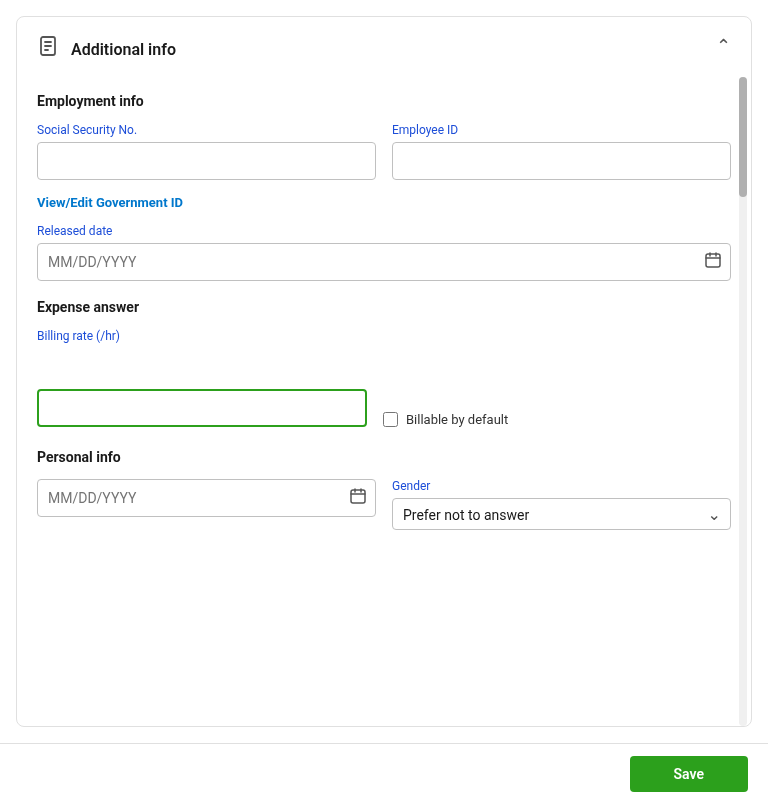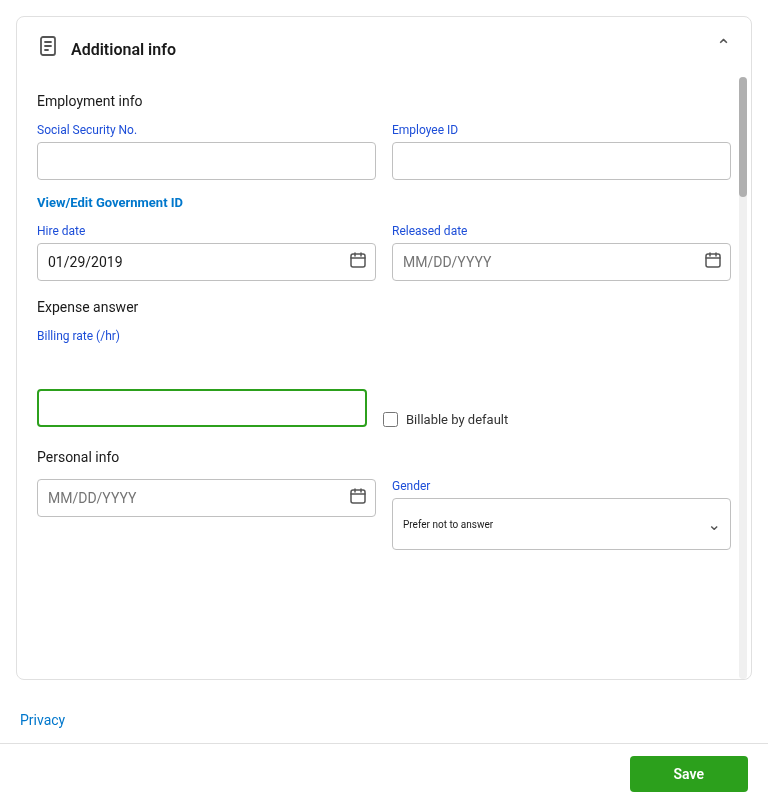--- a/index.html
+++ b/index.html
@@ -92,21 +92,21 @@
       right: 0;
       top: 0;
       width: 8px;
       height: 120px;
       background: #b0b0b0;
       border-radius: 4px;
     }
 
     .section-title {
       font-size: 14px;
-      font-weight: 400;
+      font-weight: 700;
       color: #1a1a1a;
       margin-bottom: 14px;
       margin-top: 8px;
     }
 
     .form-row {
       display: flex;
       gap: 16px;
       margin-bottom: 12px;
     }
@@ -195,23 +195,23 @@
     .select-wrapper {
       position: relative;
     }
 
     .select-wrapper select {
       appearance: none;
       -webkit-appearance: none;
       border: 1px solid #c0c0c0;
       border-radius: 4px;
       padding: 8px 36px 8px 10px;
-      font-size: 10px;
+      font-size: 14px;
       color: #1a1a1a;
-      height: 52px;
+      height: 32px;
       outline: none;
       background: #ffffff;
       width: 100%;
       cursor: pointer;
     }
 
     .select-arrow {
       position: absolute;
       right: 10px;
       top: 50%;
@@ -302,34 +302,20 @@
         </div>
         <div class="form-group">
           <label class="form-label">Employee ID</label>
           <input class="form-input" type="text" value="" style="">
         </div>
       </div>
 
       <a class="link-text">View/Edit Government ID</a>
 
       <div class="form-row">
-        <div class="form-group">
-          <label class="form-label">Hire date</label>
-          <div class="form-input-with-icon">
-            <input class="form-input" type="text" value="01/29/2019" style="">
-            <span class="calendar-icon">
-              <svg width="16" height="16" viewBox="0 0 16 16" fill="none" stroke="currentColor" stroke-width="1.5" stroke-linecap="round" stroke-linejoin="round">
-                <rect x="1" y="2" width="14" height="13" rx="2"></rect>
-                <line x1="1" y1="6" x2="15" y2="6"></line>
-                <line x1="5" y1="1" x2="5" y2="4"></line>
-                <line x1="11" y1="1" x2="11" y2="4"></line>
-              </svg>
-            </span>
-          </div>
-        </div>
         <div class="form-group">
           <label class="form-label">Released date</label>
           <div class="form-input-with-icon">
             <input class="form-input" type="text" placeholder="MM/DD/YYYY" style="">
             <span class="calendar-icon">
               <svg width="16" height="16" viewBox="0 0 16 16" fill="none" stroke="currentColor" stroke-width="1.5" stroke-linecap="round" stroke-linejoin="round">
                 <rect x="1" y="2" width="14" height="13" rx="2"></rect>
                 <line x1="1" y1="6" x2="15" y2="6"></line>
                 <line x1="5" y1="1" x2="5" y2="4"></line>
                 <line x1="11" y1="1" x2="11" y2="4"></line>
@@ -385,20 +371,17 @@
               <option value="other">Other</option>
             </select>
             <span class="select-arrow">⌄</span>
           </div>
         </div>
       </div>
 
     </div>
   </div>
 
-  <div class="footer-section">
-    <a class="privacy-link">Privacy</a>
-  </div>
 
   <div class="bottom-bar">
     <button class="save-button">Save</button>
   </div>
 </div>
 
 </body></html>

